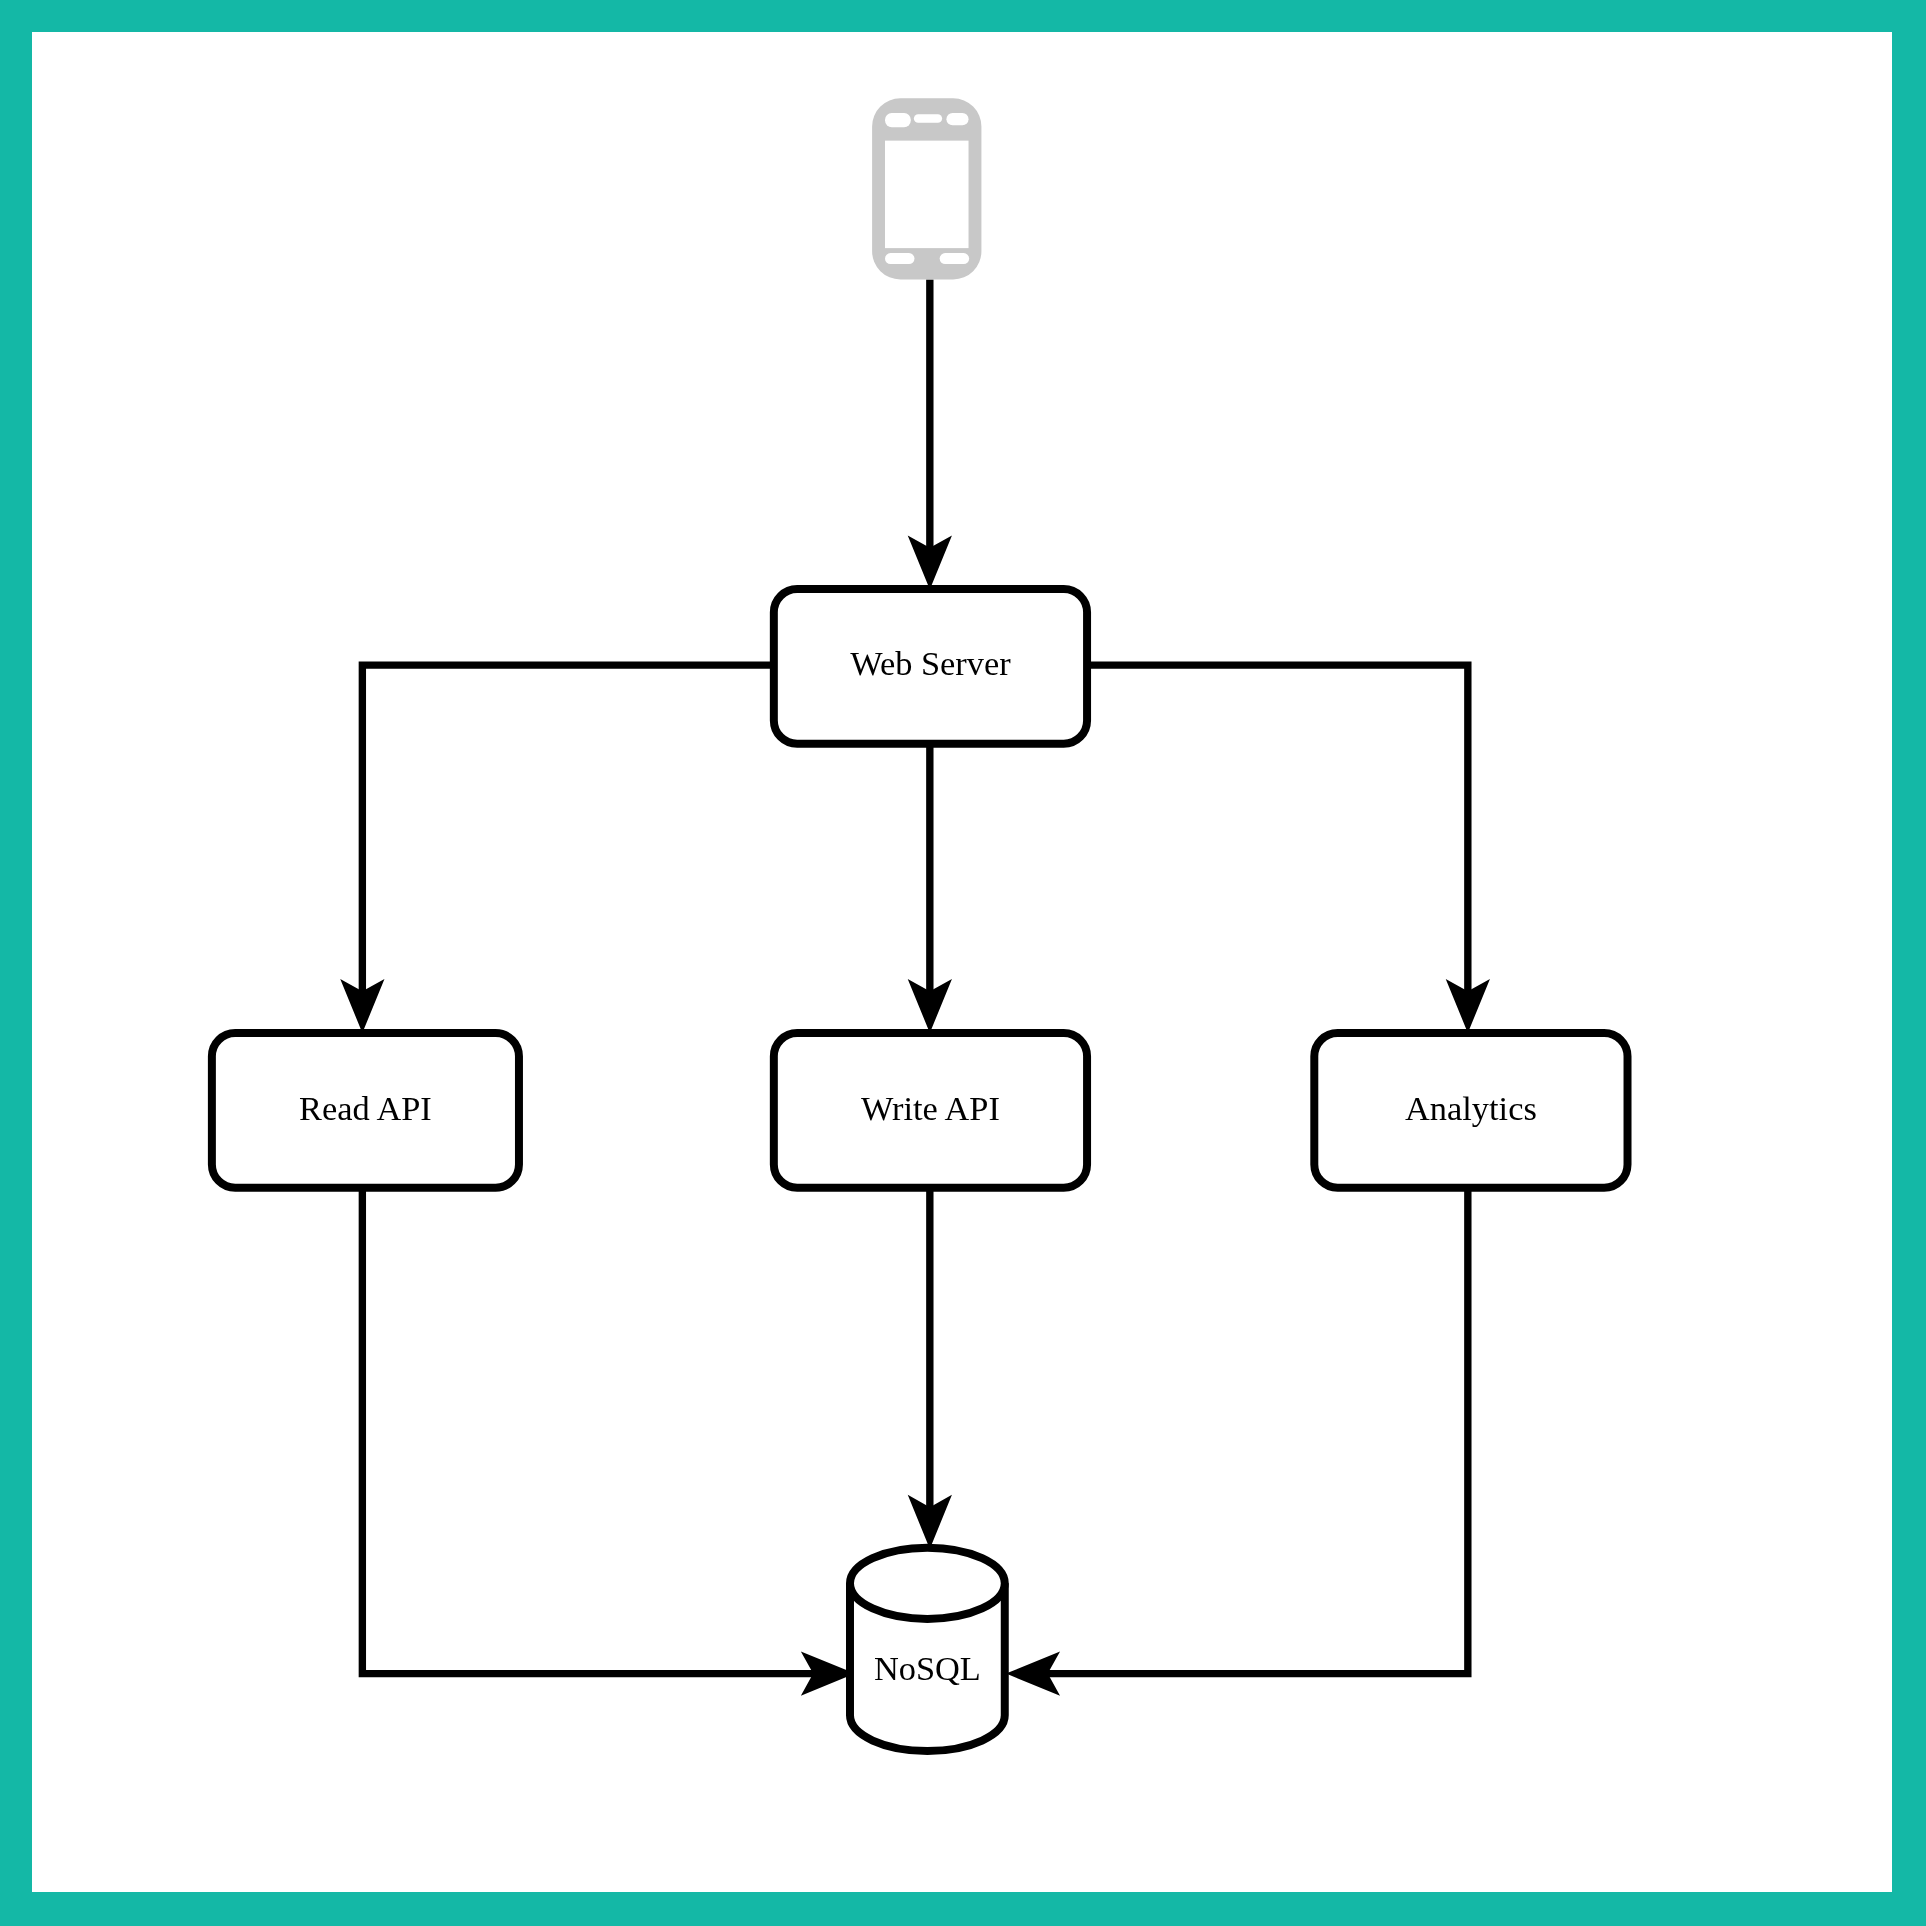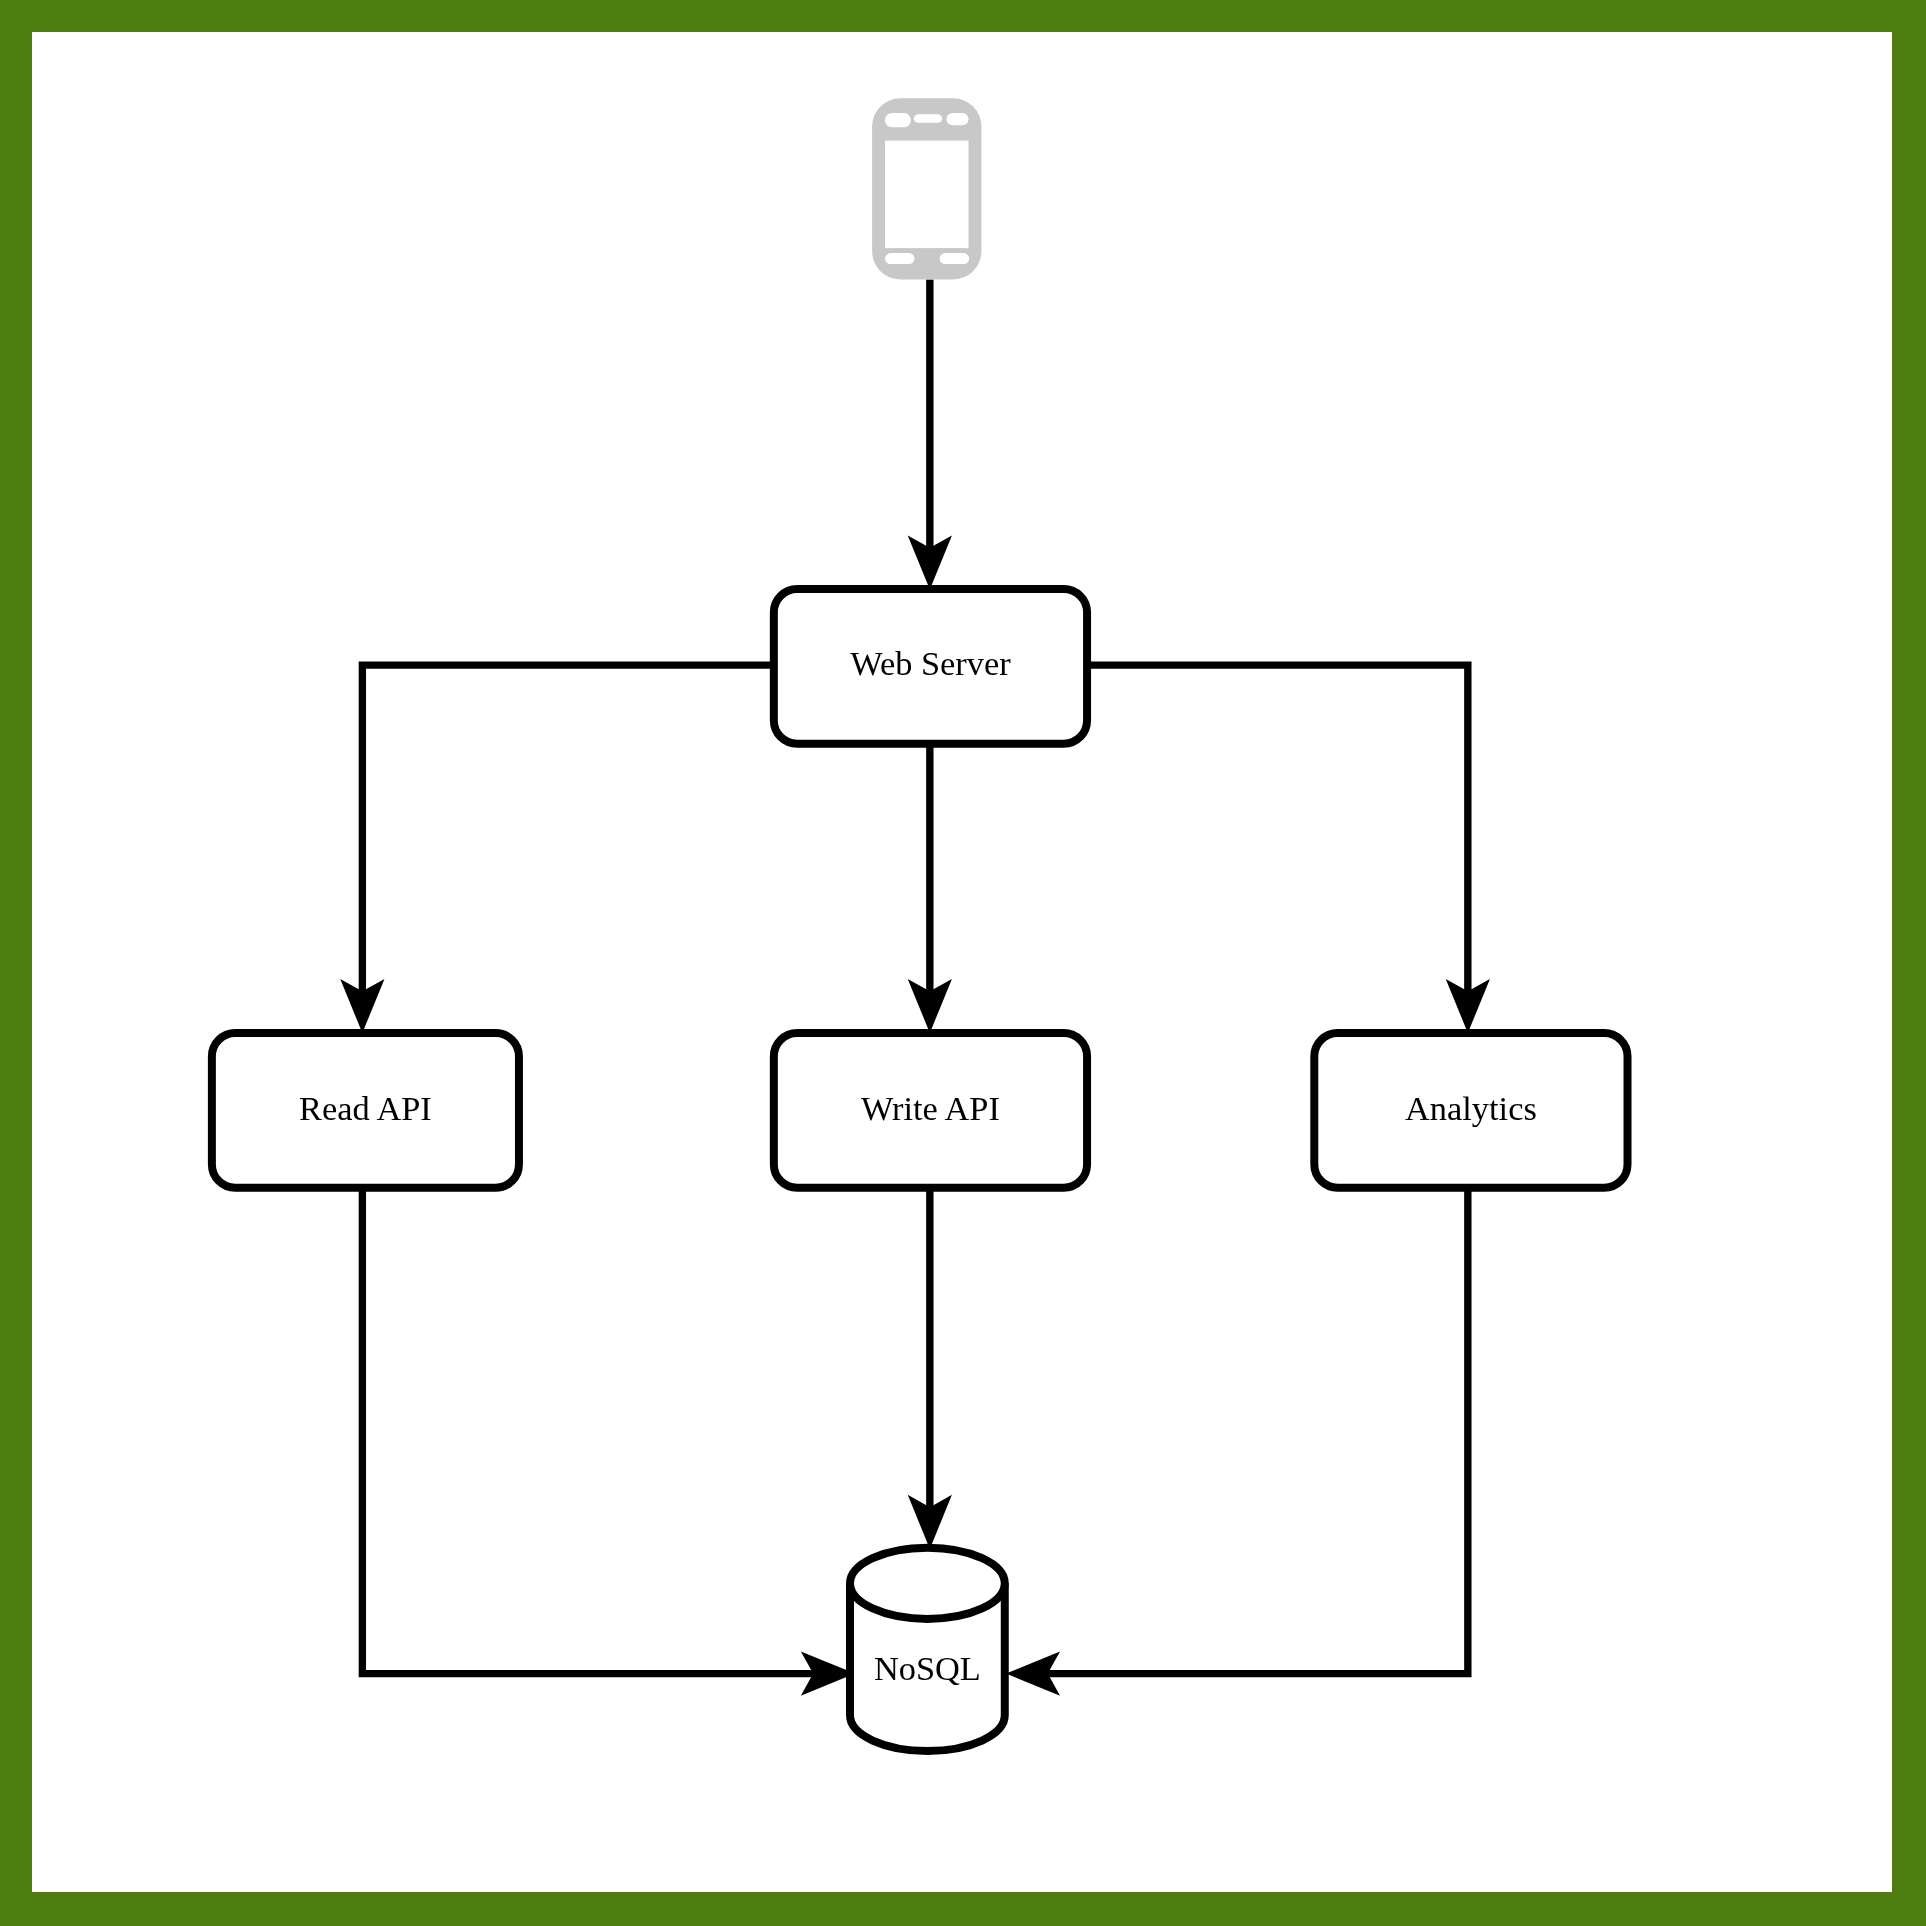--- a/index.html
+++ b/index.html
@@ -5,21 +5,21 @@
 <style>
   html, body {
     margin: 0;
     padding: 0;
     background: #000000;
   }
   #page {
     position: relative;
     width: 1926px;
     height: 1926px;
-    background: #4d7c0f;
+    background: #14b8a6;
     overflow: hidden;
   }
   #canvas {
     position: absolute;
     left: 32px;
     top: 32px;
     width: 1860px;
     height: 1860px;
     background: #ffffff;
     overflow: hidden;

